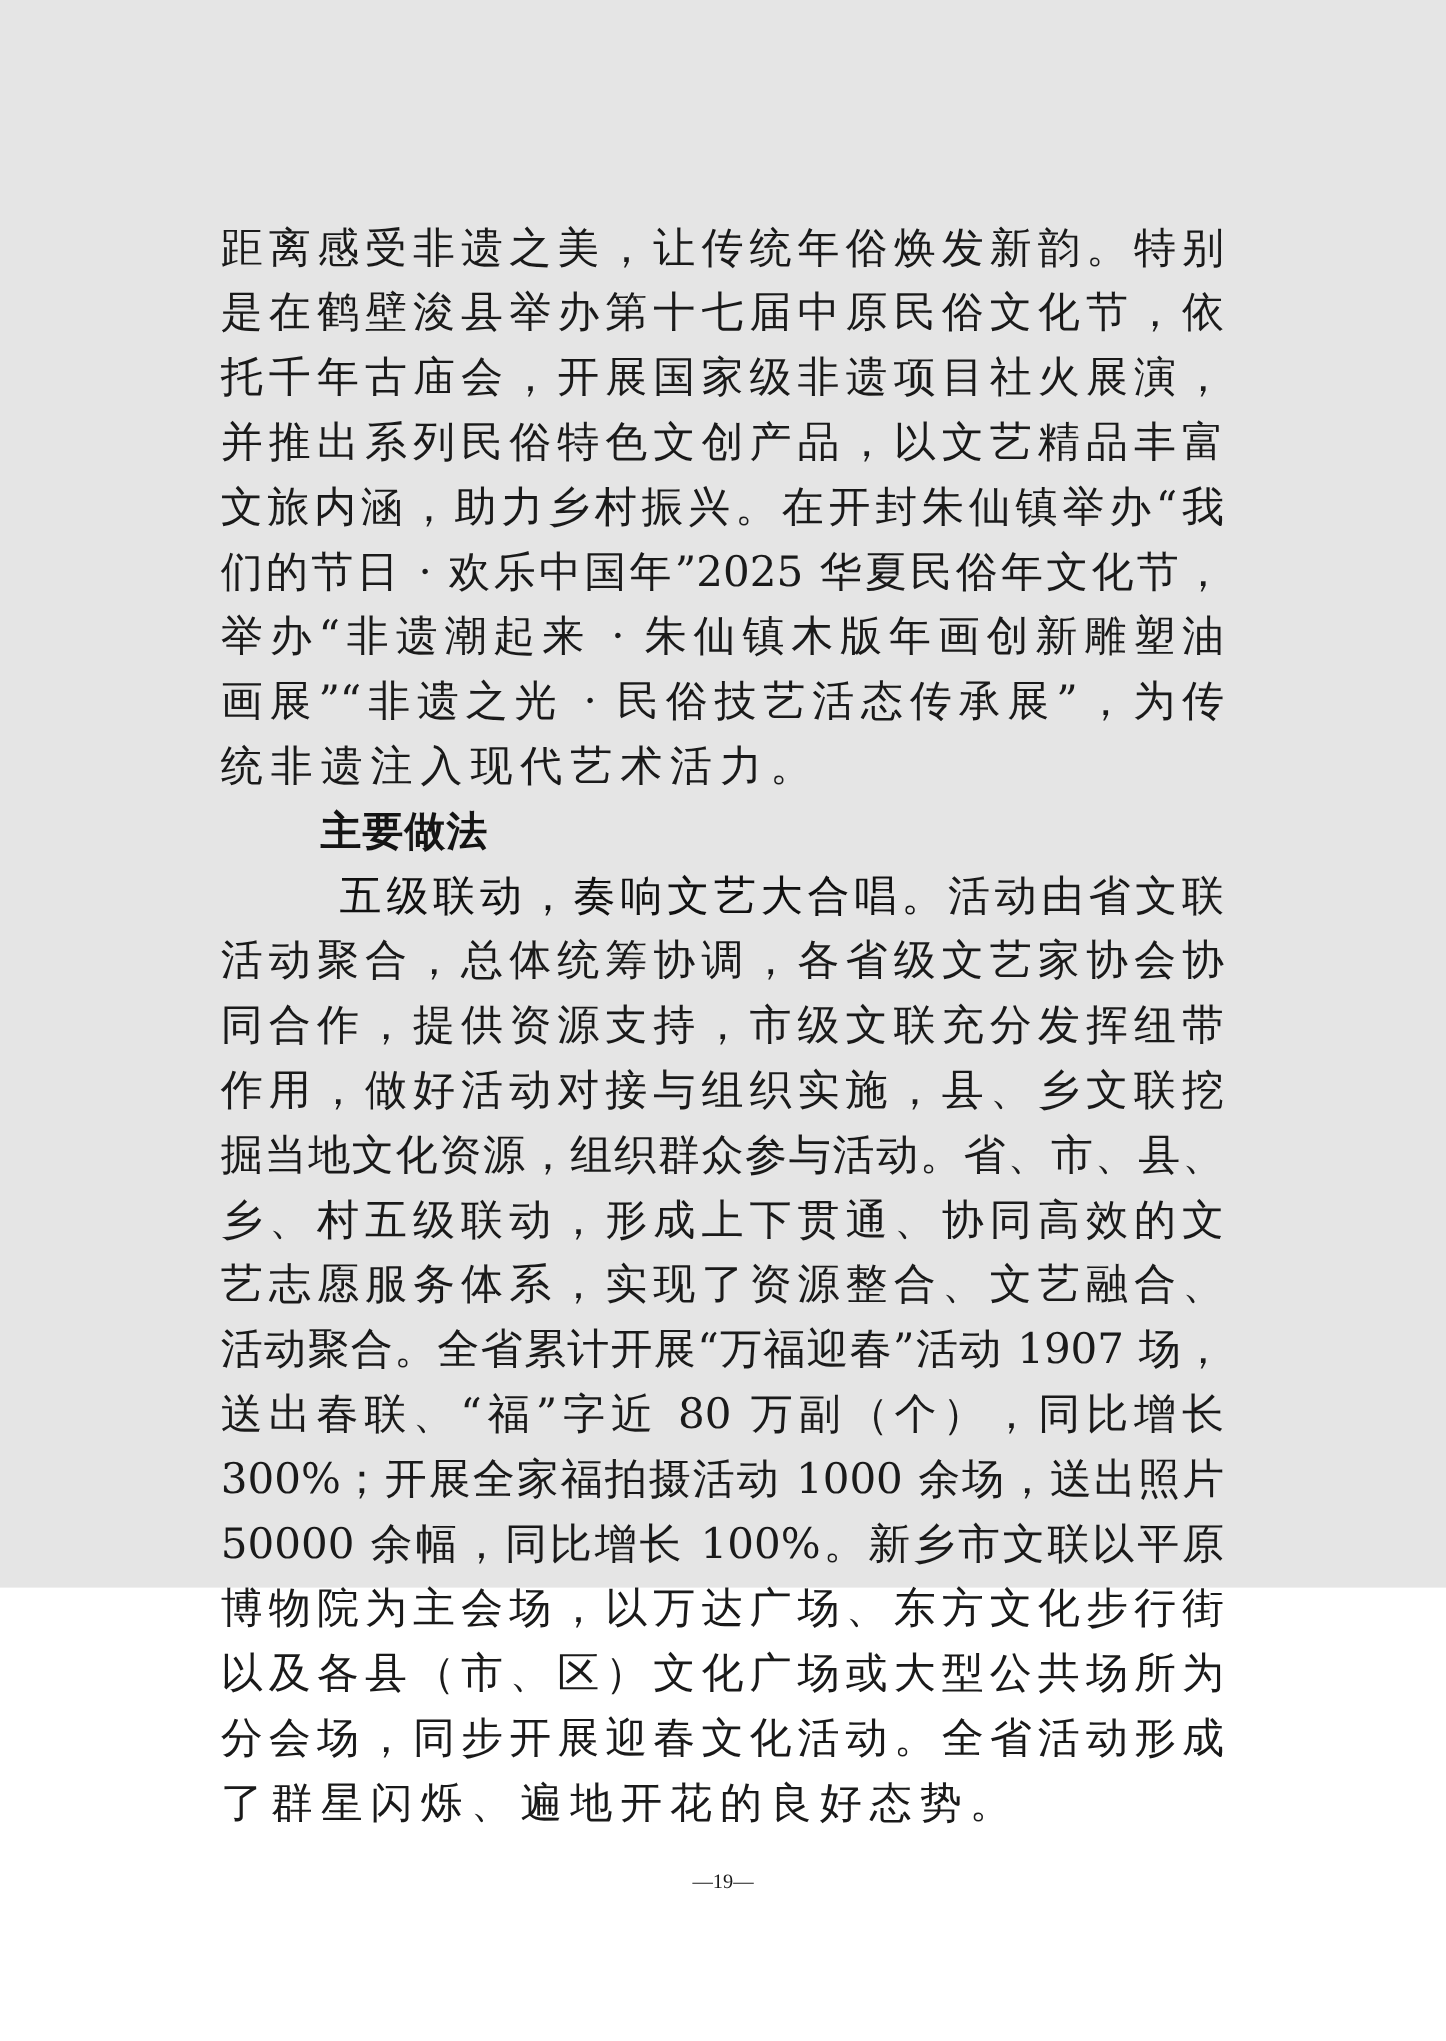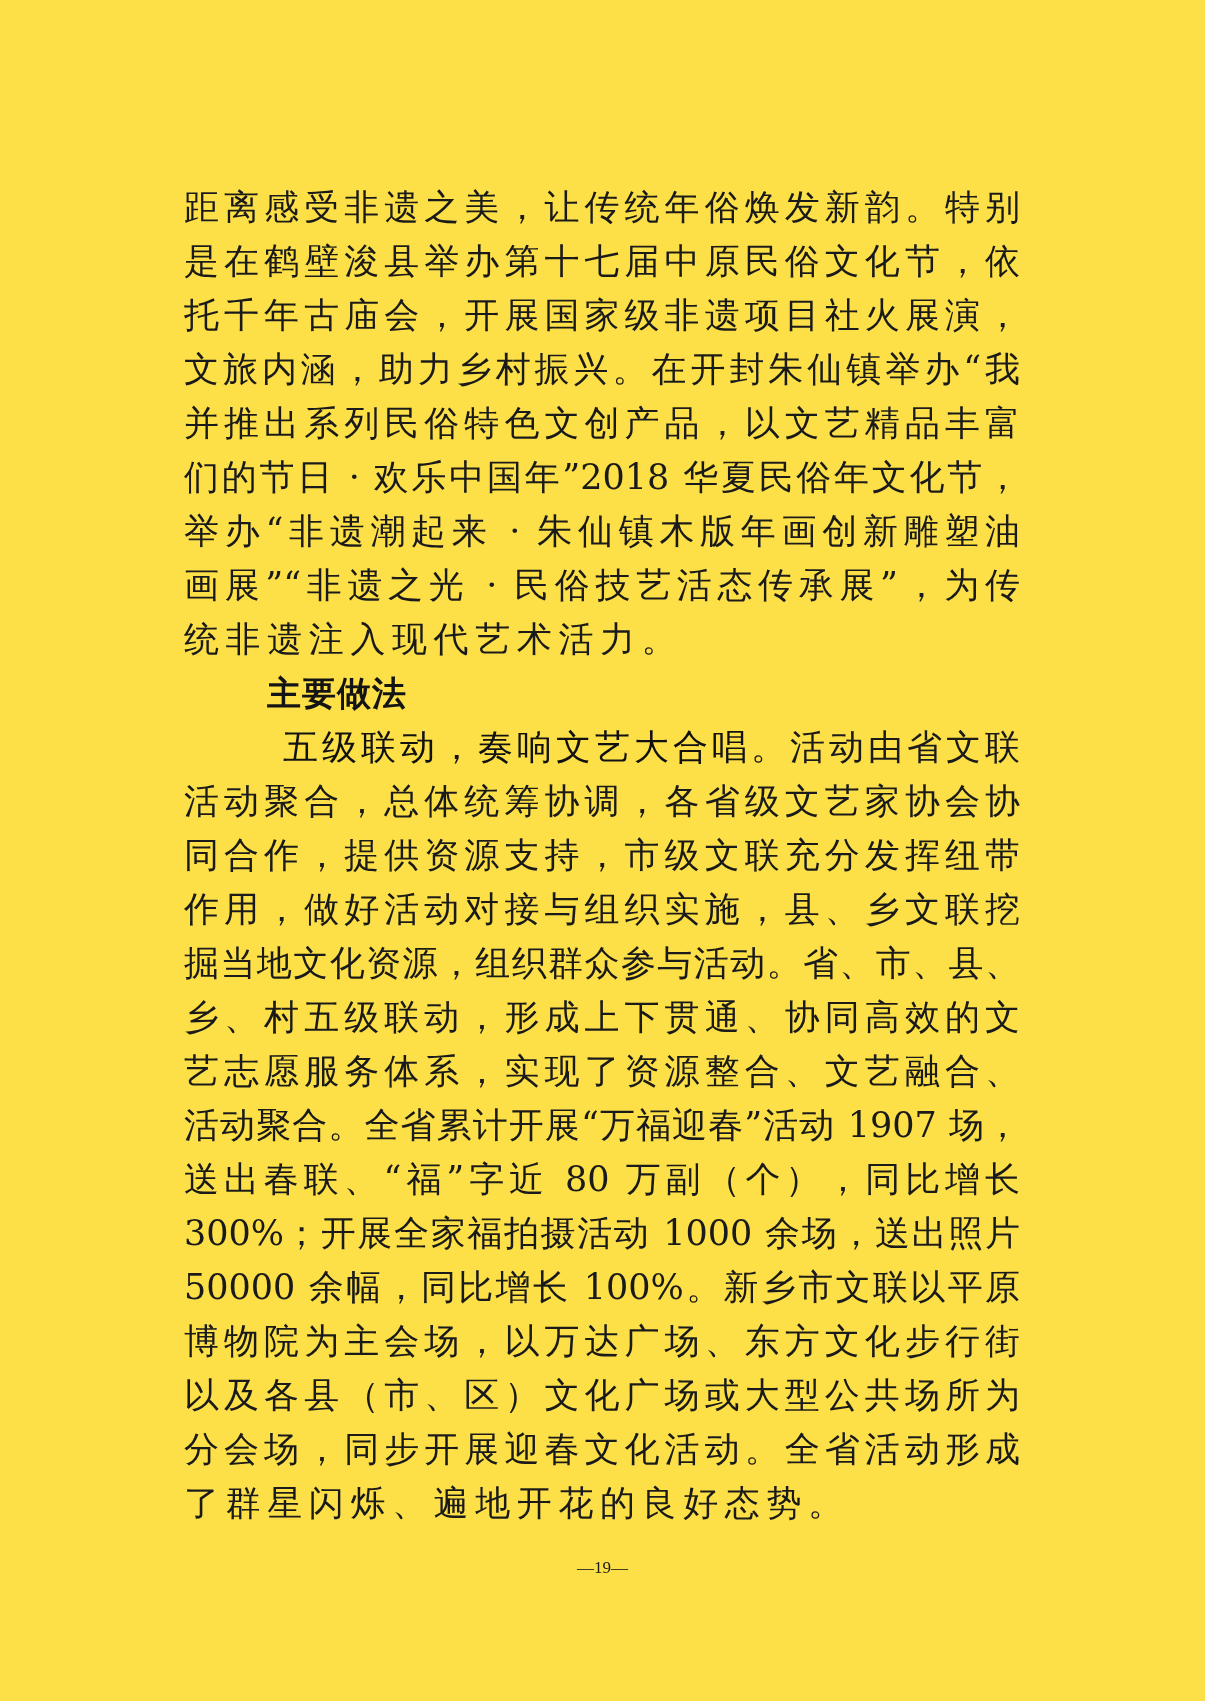--- a/index.html
+++ b/index.html
@@ -12,22 +12,22 @@
     height: 1701px;
     position: relative;
     overflow: hidden;
     font-family: "DejaVu Serif", "Liberation Serif", serif;
     color: #1a1a1a;
   }
   .page {
     position: absolute;
     left: 0; top: 0;
     width: 1205px;
-    height: 1701px;
-    background: #fde047;
+    height: 1323px;
+    background: #e5e5e5;
   }
   .text-block {
     position: absolute;
     left: 184px;
     top: 180px;
     width: 836px;
   }
   .line {
     display: block;
     height: 54px;
@@ -74,23 +74,23 @@
 </head>
 <body>
 
 <div class="page">
   <div class="text-block">
 
     <div>
       <span class="line">距离感受非遗之美，让传统年俗焕发新韵。特别</span>
       <span class="line">是在鹤壁浚县举办第十七届中原民俗文化节，依</span>
       <span class="line">托千年古庙会，开展国家级非遗项目社火展演，</span>
+      <span class="line">并推出系列民俗特色文创产品，以文艺精品丰富</span>
       <span class="line">文旅内涵，助力乡村振兴。在开封朱仙镇举办“我</span>
-      <span class="line">并推出系列民俗特色文创产品，以文艺精品丰富</span>
-      <span class="line">们的节日 · 欢乐中国年”2018 华夏民俗年文化节，</span>
+      <span class="line">们的节日 · 欢乐中国年”2025 华夏民俗年文化节，</span>
       <span class="line">举办“非遗潮起来 · 朱仙镇木版年画创新雕塑油</span>
       <span class="line">画展”“非遗之光 · 民俗技艺活态传承展”，为传</span>
       <span class="line last">统非遗注入现代艺术活力。</span>
     </div>
 
     <span class="line indent heading">主要做法</span>
 
     <div>
       <span class="line indent"><span class="lead">五级联动，奏响文艺大合唱。</span><span>活动由省文联</span></span>
       <span class="line">活动聚合，总体统筹协调，各省级文艺家协会协</span>

